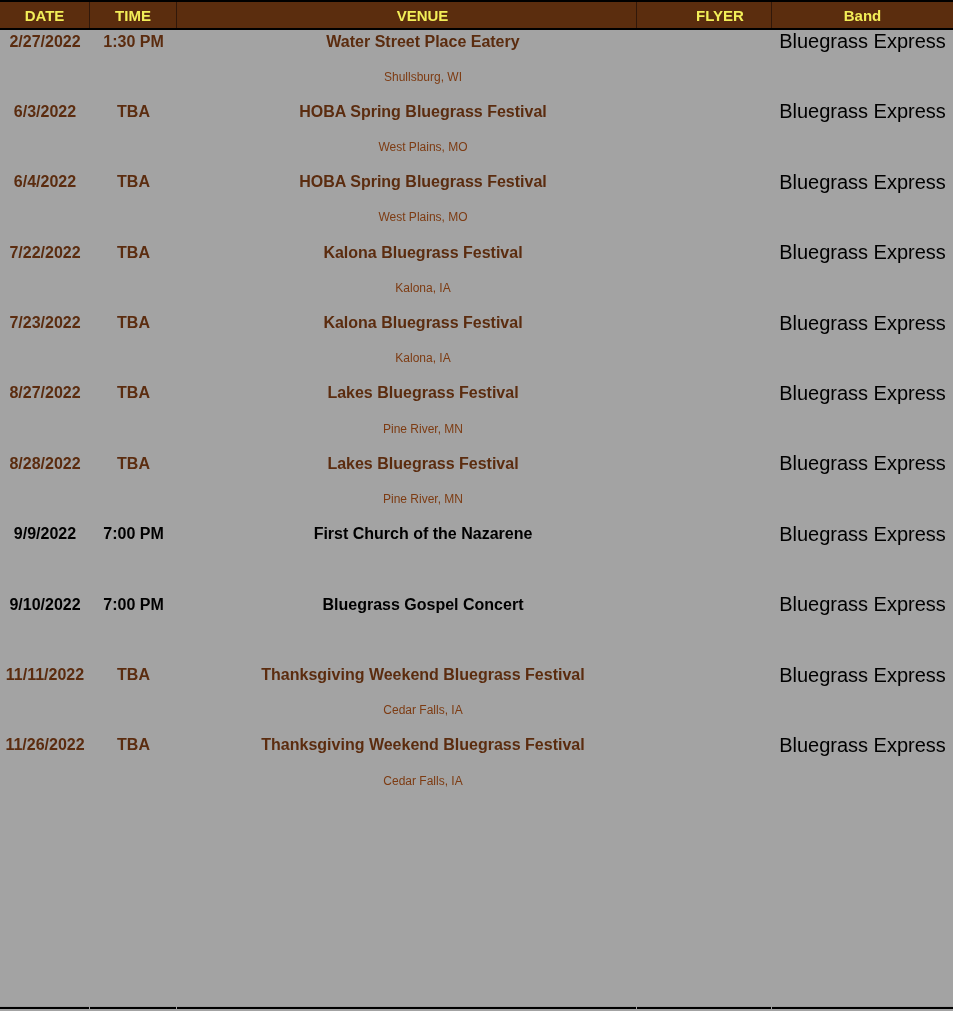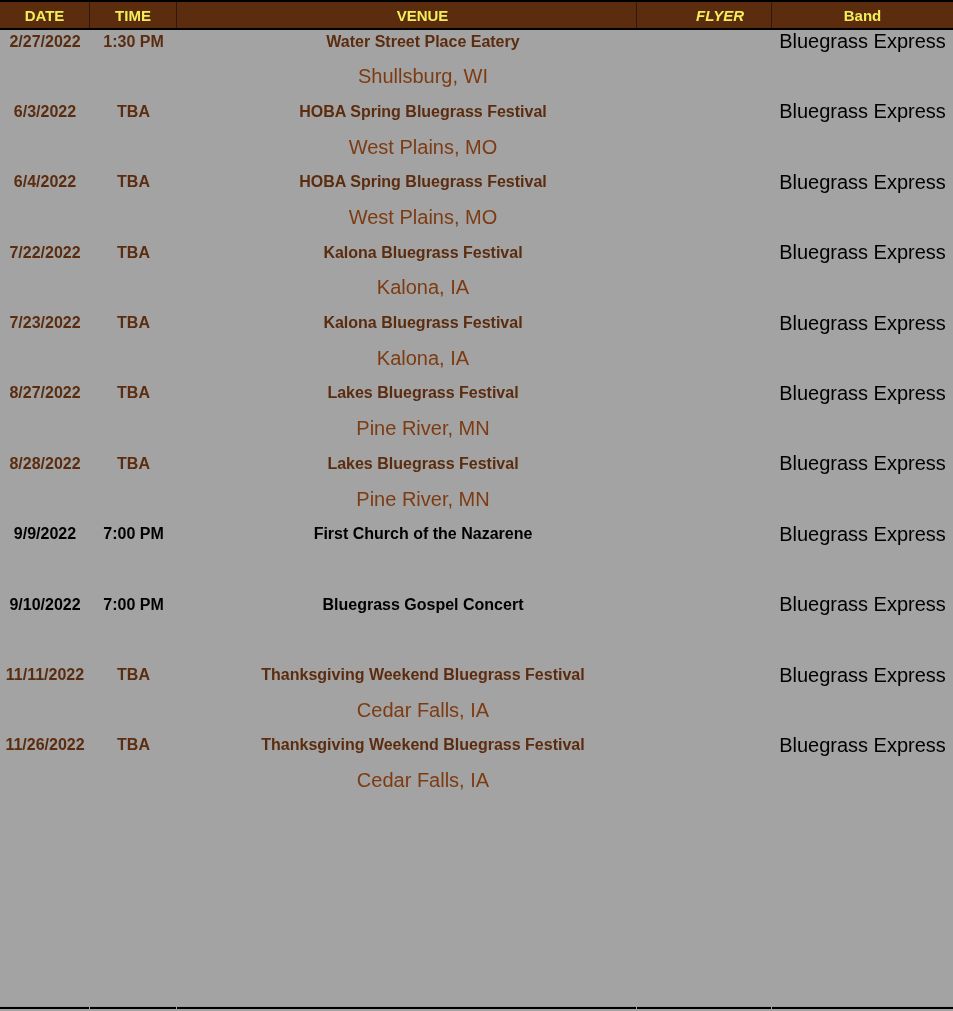--- a/index.html
+++ b/index.html
@@ -24,42 +24,42 @@
     display:flex;align-items:center;justify-content:center;
     font-size:15px;font-weight:bold;
     color:var(--header-text,#F2EE58);
     height:26px;
   }
   .th.divider{border-right:1px solid #31180a;}
   
   .c-date{width:90px;}
   .c-time{width:87px;}
   .c-venue{width:460px;}
-  .c-flyer{width:135px;font-style:italic;}
+  .c-flyer{width:135px;}
   .c-band{width:181px;}
   
   .th.c-venue,.th.c-flyer{padding-left:32px;}
   .th.c-band{}
   
   .tbody{width:953px;}
   .event{height:70.4px;}
   .line1,.line2{display:flex;}
   .line1{height:23px;align-items:center;}
   .line2{height:47.4px;align-items:center;}
   .cell{
     box-sizing:border-box;
     text-align:center;
     overflow:hidden;
     flex:0 0 auto;
   }
   .line1 .cell{font-size:16px;font-weight:bold;}
   .line1 .c-date,.line1 .c-time,.line1 .c-venue{color:var(--brown-dark,#5B2C0F);}
   .line1 .c-band{color:var(--black-text,#000);font-weight:normal;font-size:20px;}
   .cell.c-venue{padding-left:32px;}
-  .location{font-size:20px;color:var(--brown-medium,#7D3B12);}
+  .location{font-size:12px;color:var(--brown-medium,#7D3B12);}
   
   .event[data-theme="black"] .line1 .c-date,
   .event[data-theme="black"] .line1 .c-time,
   .event[data-theme="black"] .line1 .c-venue,
   .event[data-theme="black"] .location{color:var(--black-text,#000);}
   
   .bottom-line{
     position:absolute;left:0;top:1006px;
     width:953px;display:flex;gap:1px;
   }

